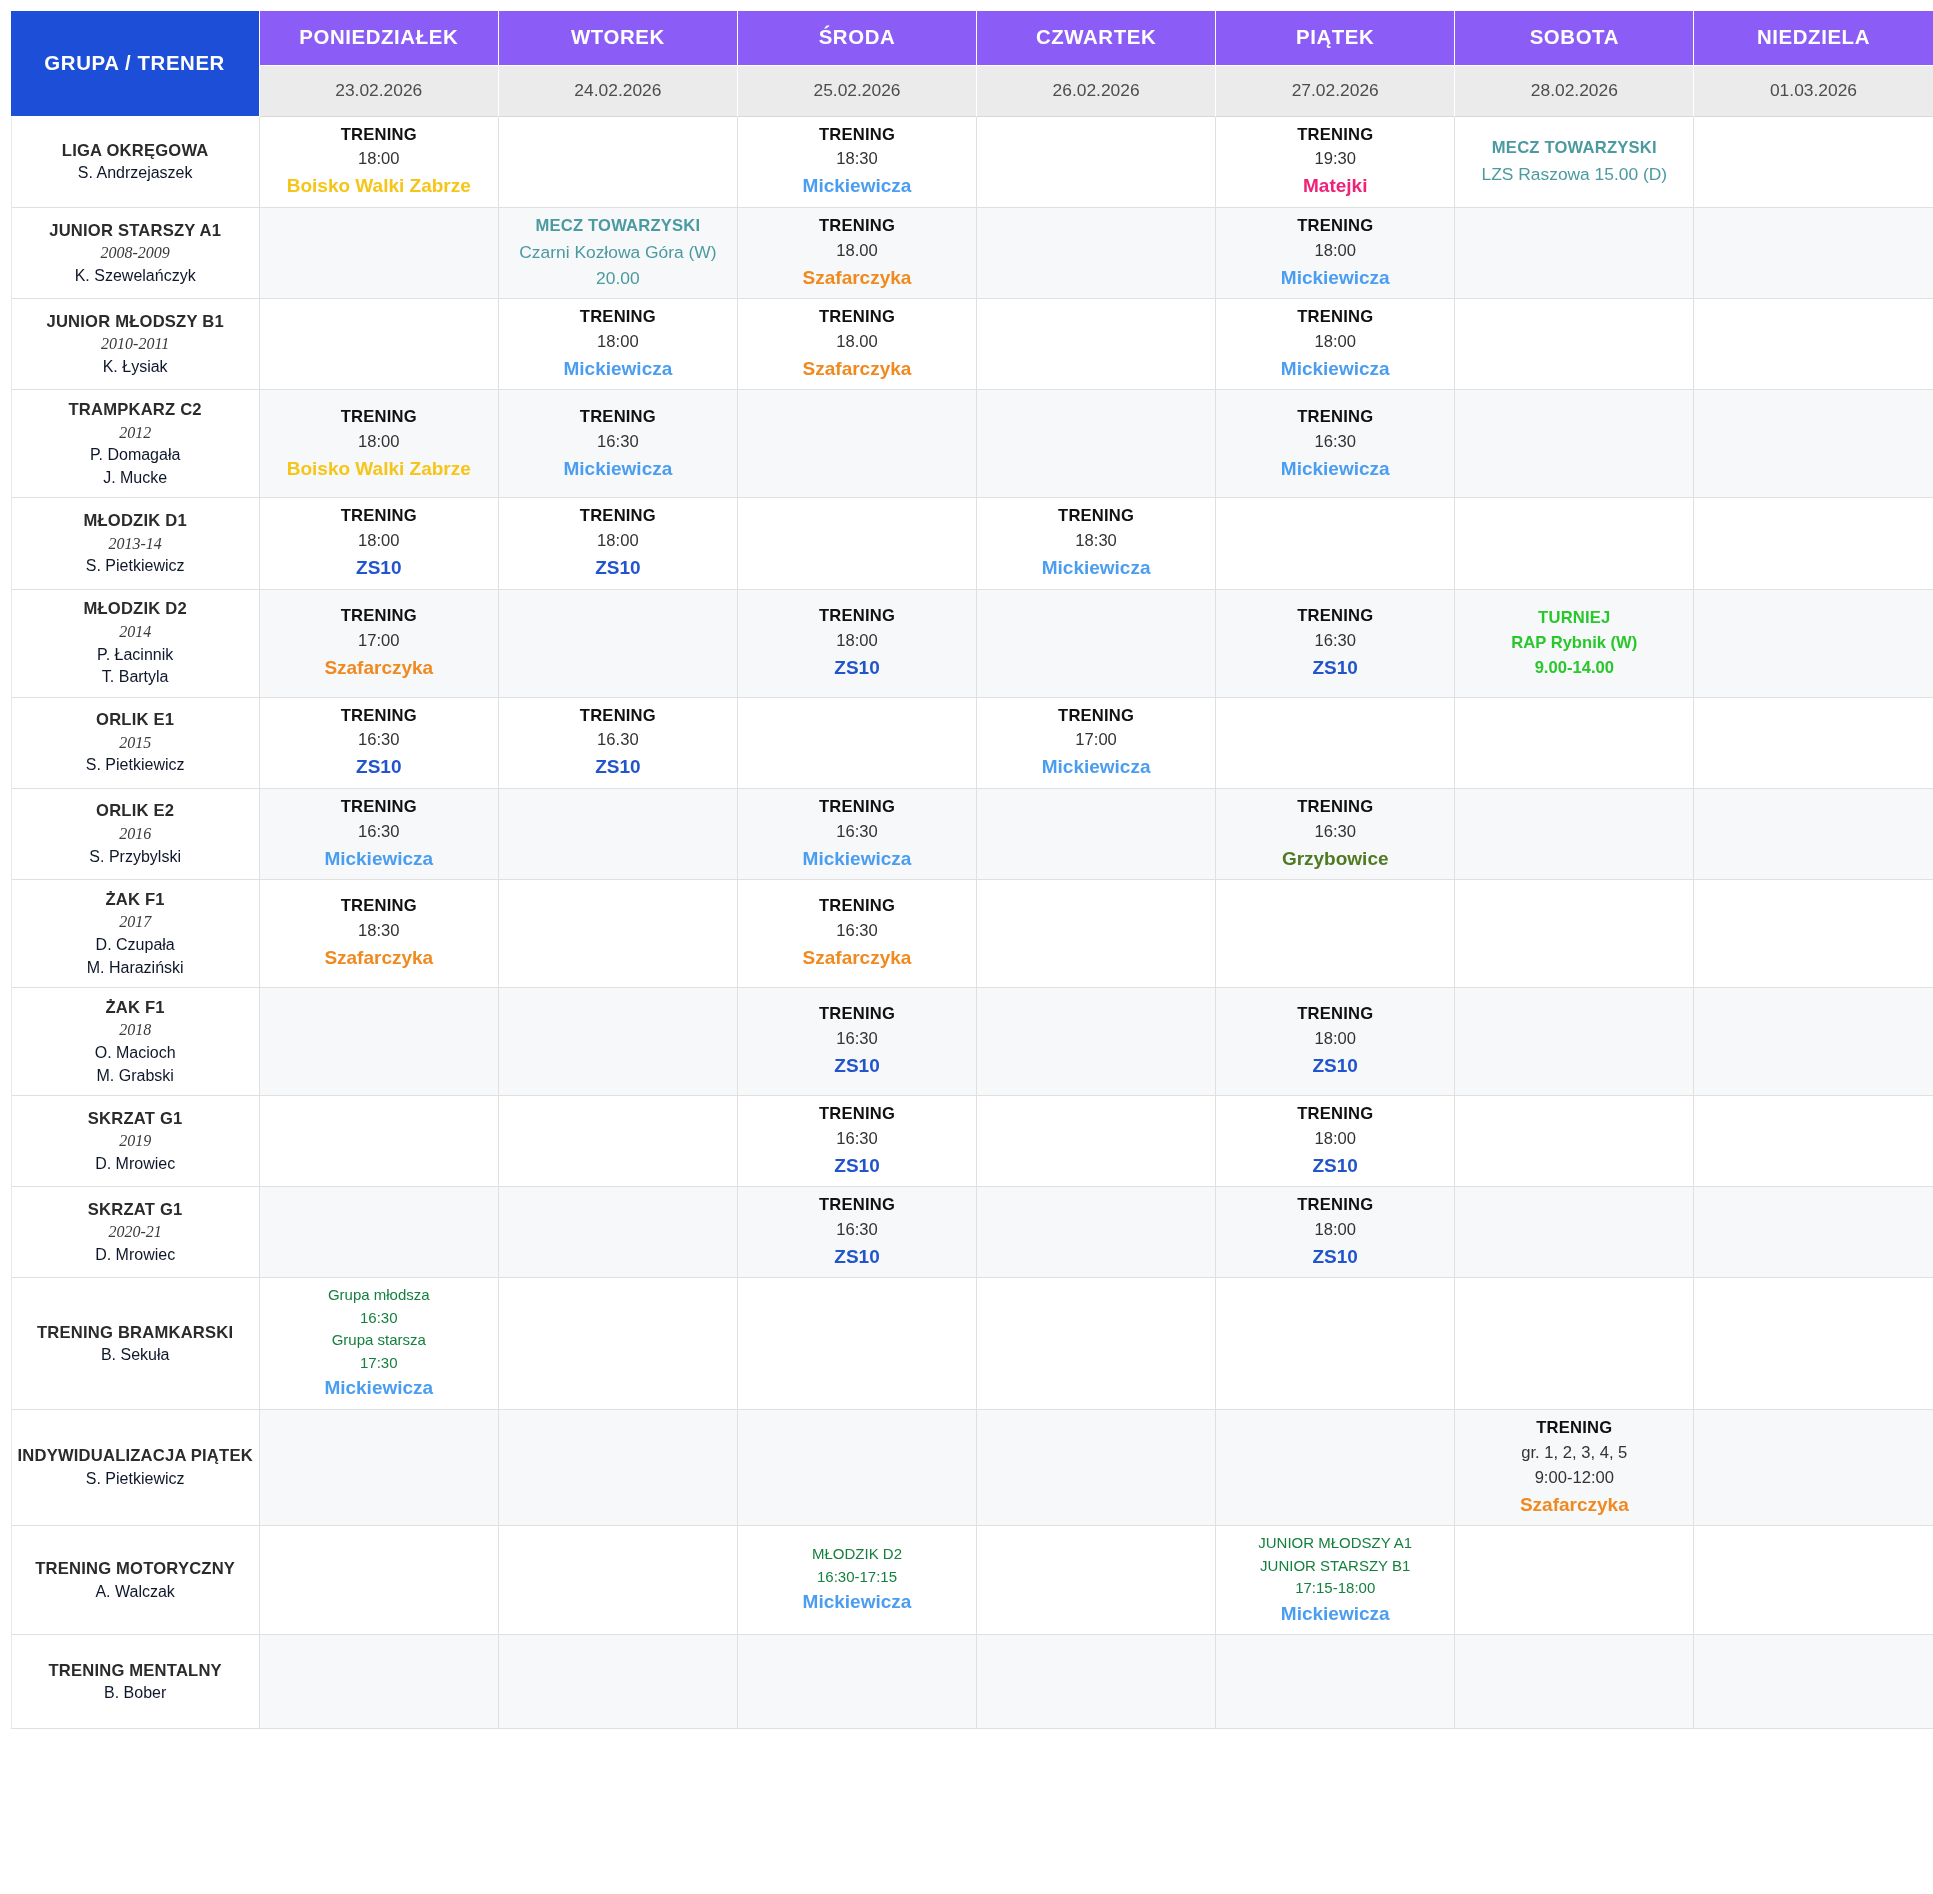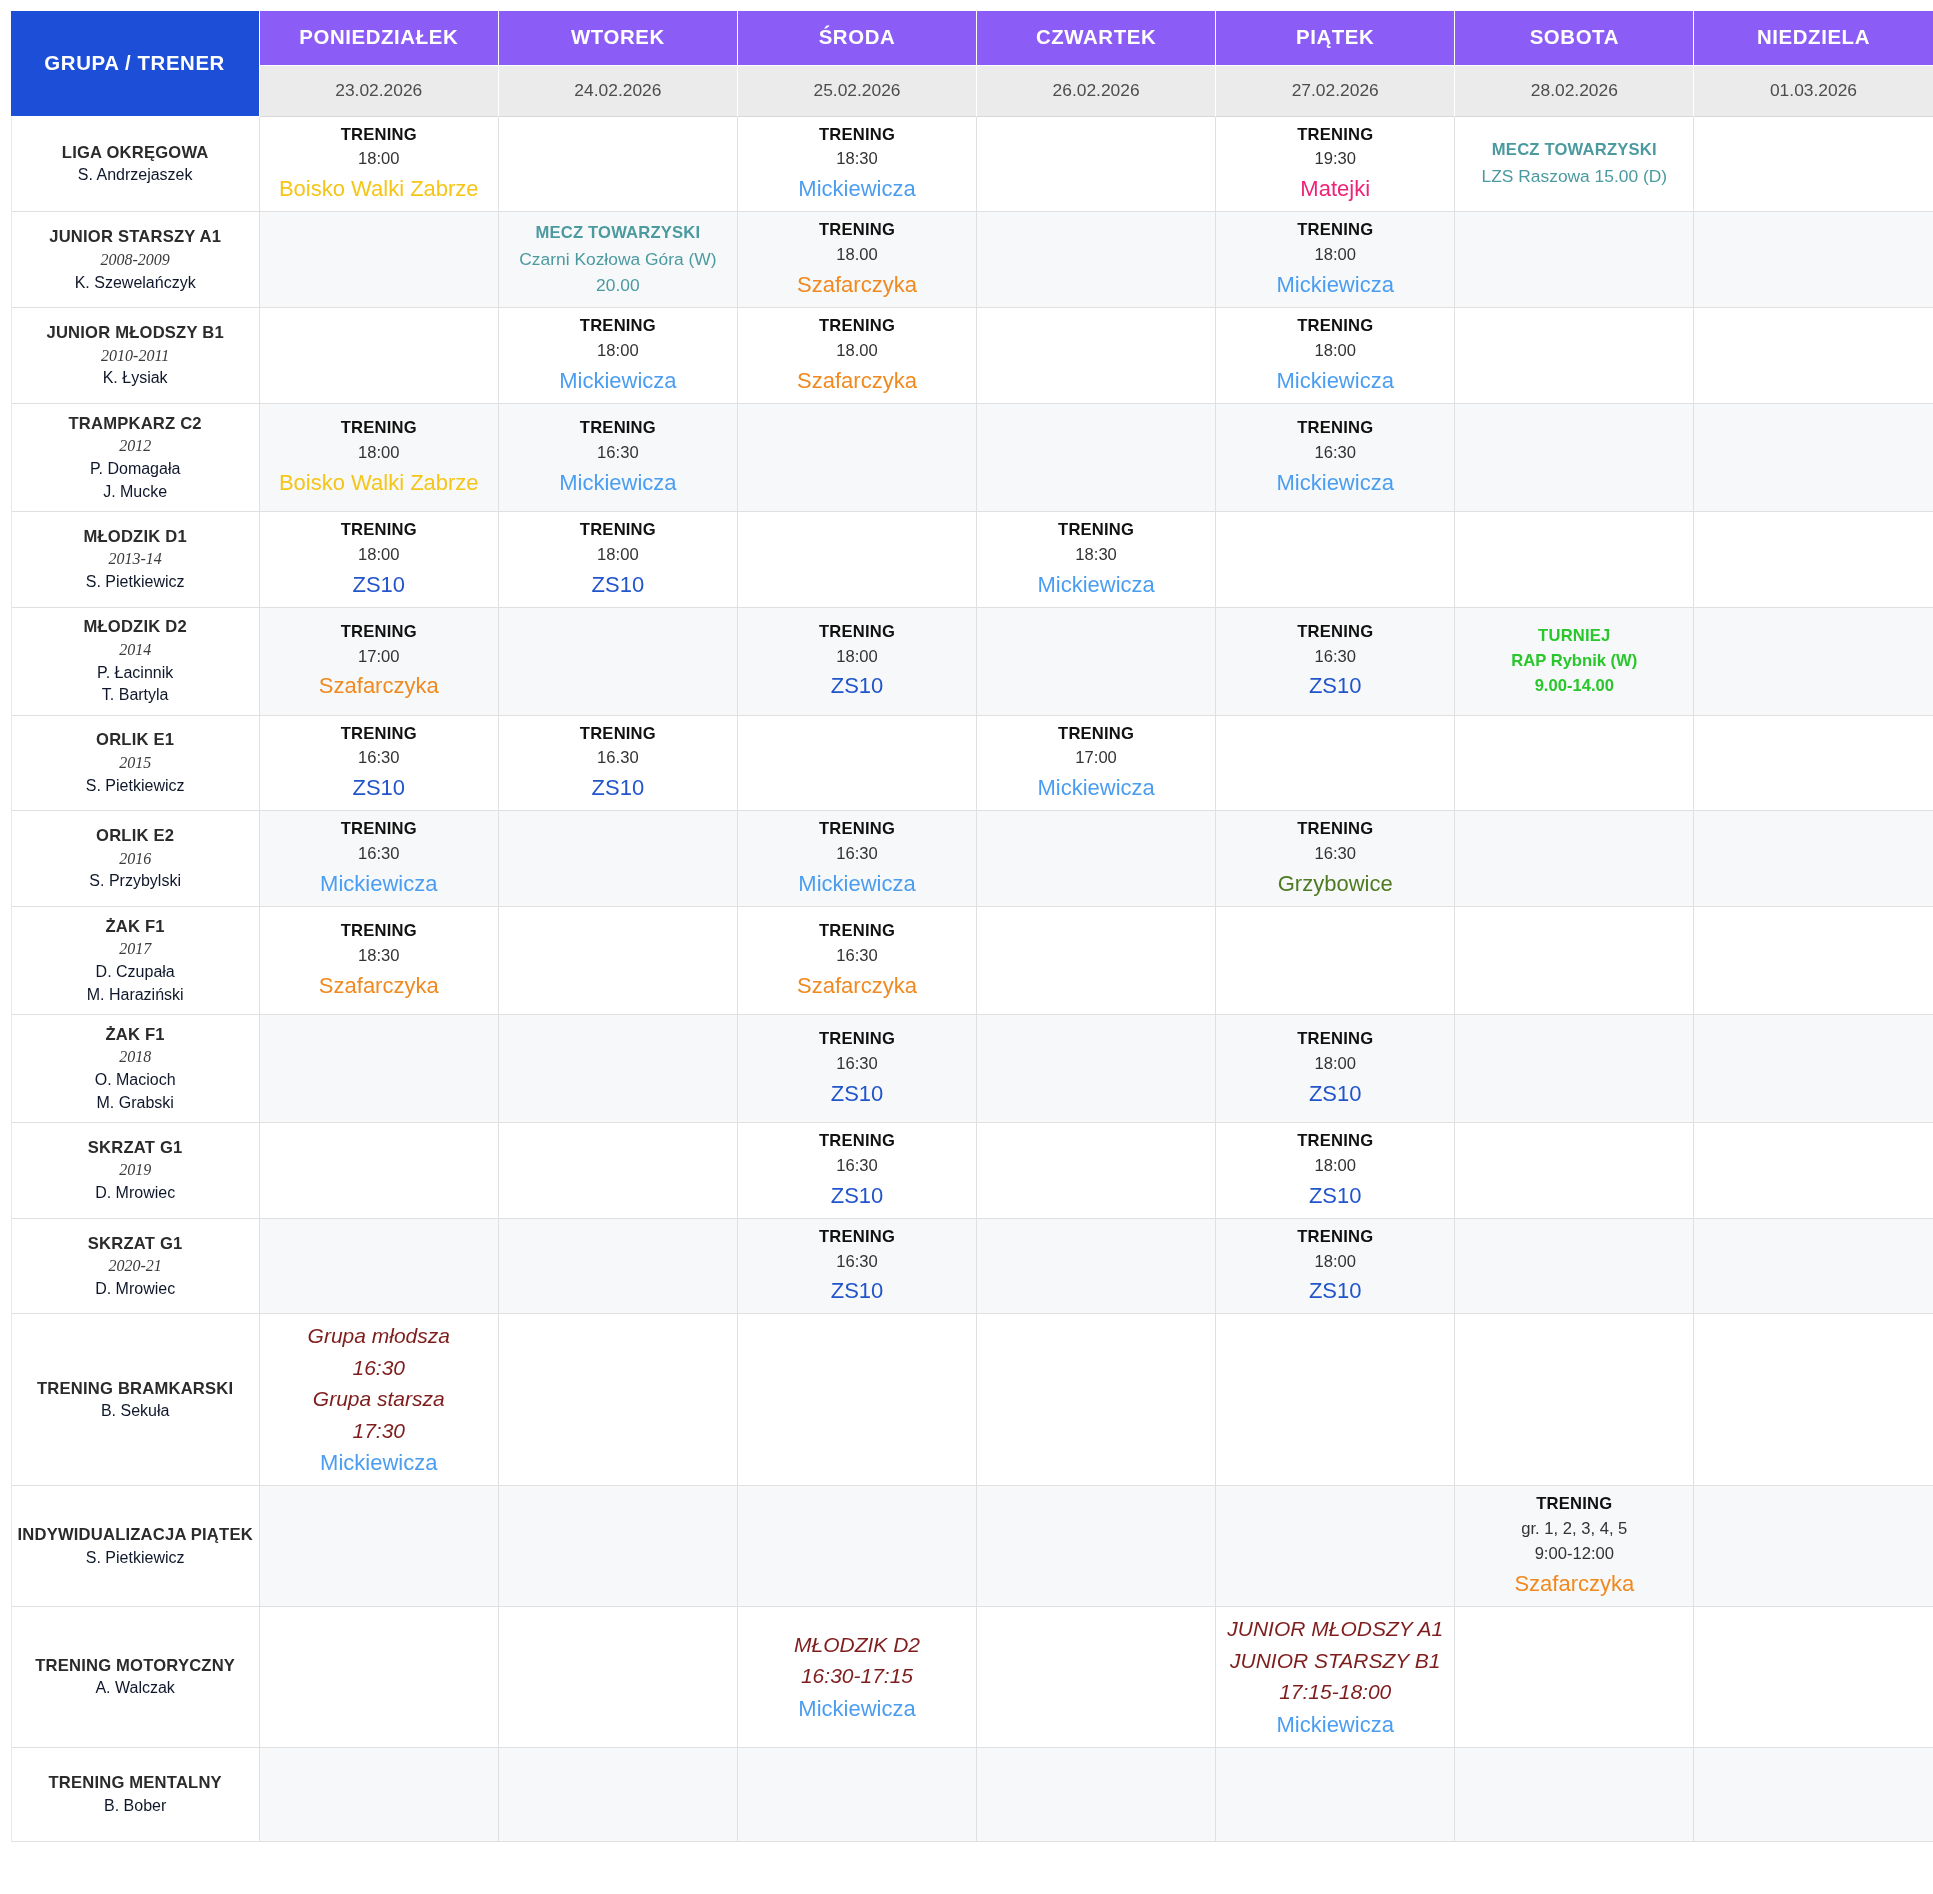--- a/index.html
+++ b/index.html
@@ -118,39 +118,38 @@
     color: #111111;
     letter-spacing: 0.2px;
     line-height: 1.5;
   }
   .ev-line {
     font-size: 16.6px;
     color: #333333;
     line-height: 1.5;
   }
   .ev-place {
-    font-size: 22px;
-    font-weight: normal;
+    font-size: 19px;
+    font-weight: bold;
     line-height: 1.5;
   }
 
   .ev-title.match,
   .ev-line.match   { color: #4b9aa0; font-weight: bold; }
   .ev-line.match   { font-weight: normal; font-size: 17.4px; }
 
   .ev-title.tourn,
   .ev-line.tourn   { color: #29c72c; }
   .ev-title.tourn  { font-weight: bold; }
   .ev-line.tourn   { font-weight: bold; font-size: 16.6px; }
 
   .plain-line {
-    font-size: 21px;
-    color: #7f1d1d;
+    font-size: 15px;
+    color: #15803d;
     line-height: 1.5;
-    font-style: italic;
   }
 
   .empty { height: 100%; }
 </style>
 </head>
 <body>
 
 <div class="schedule-wrap">
   <table class="schedule">
     <colgroup>

